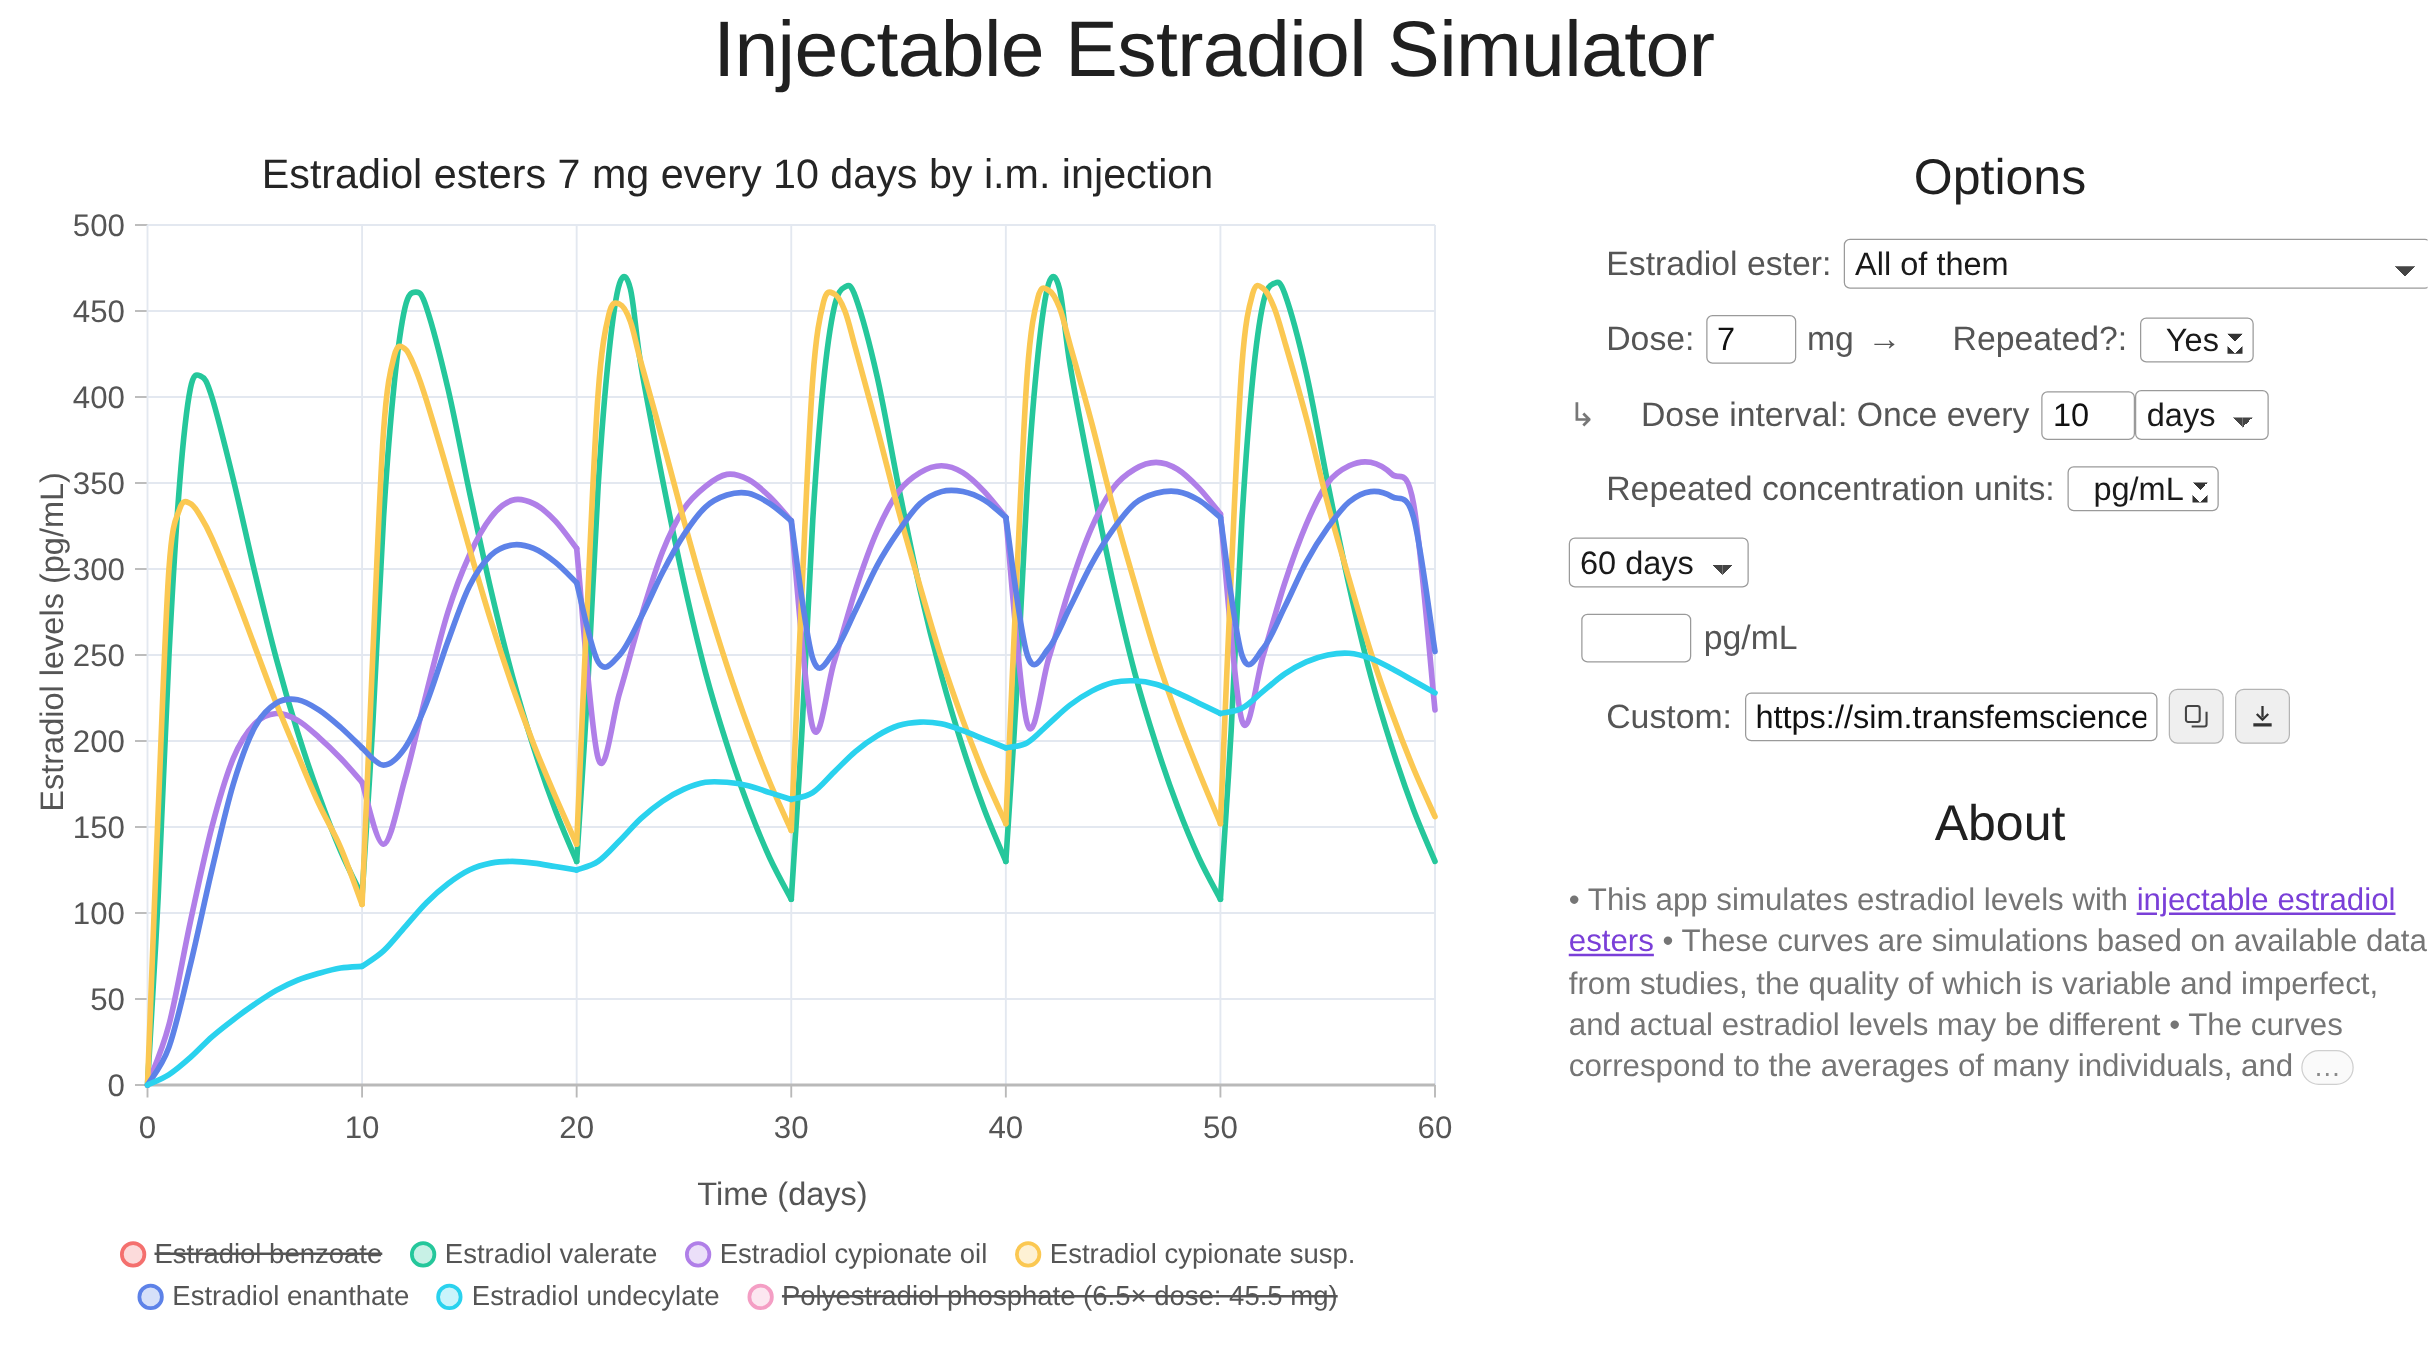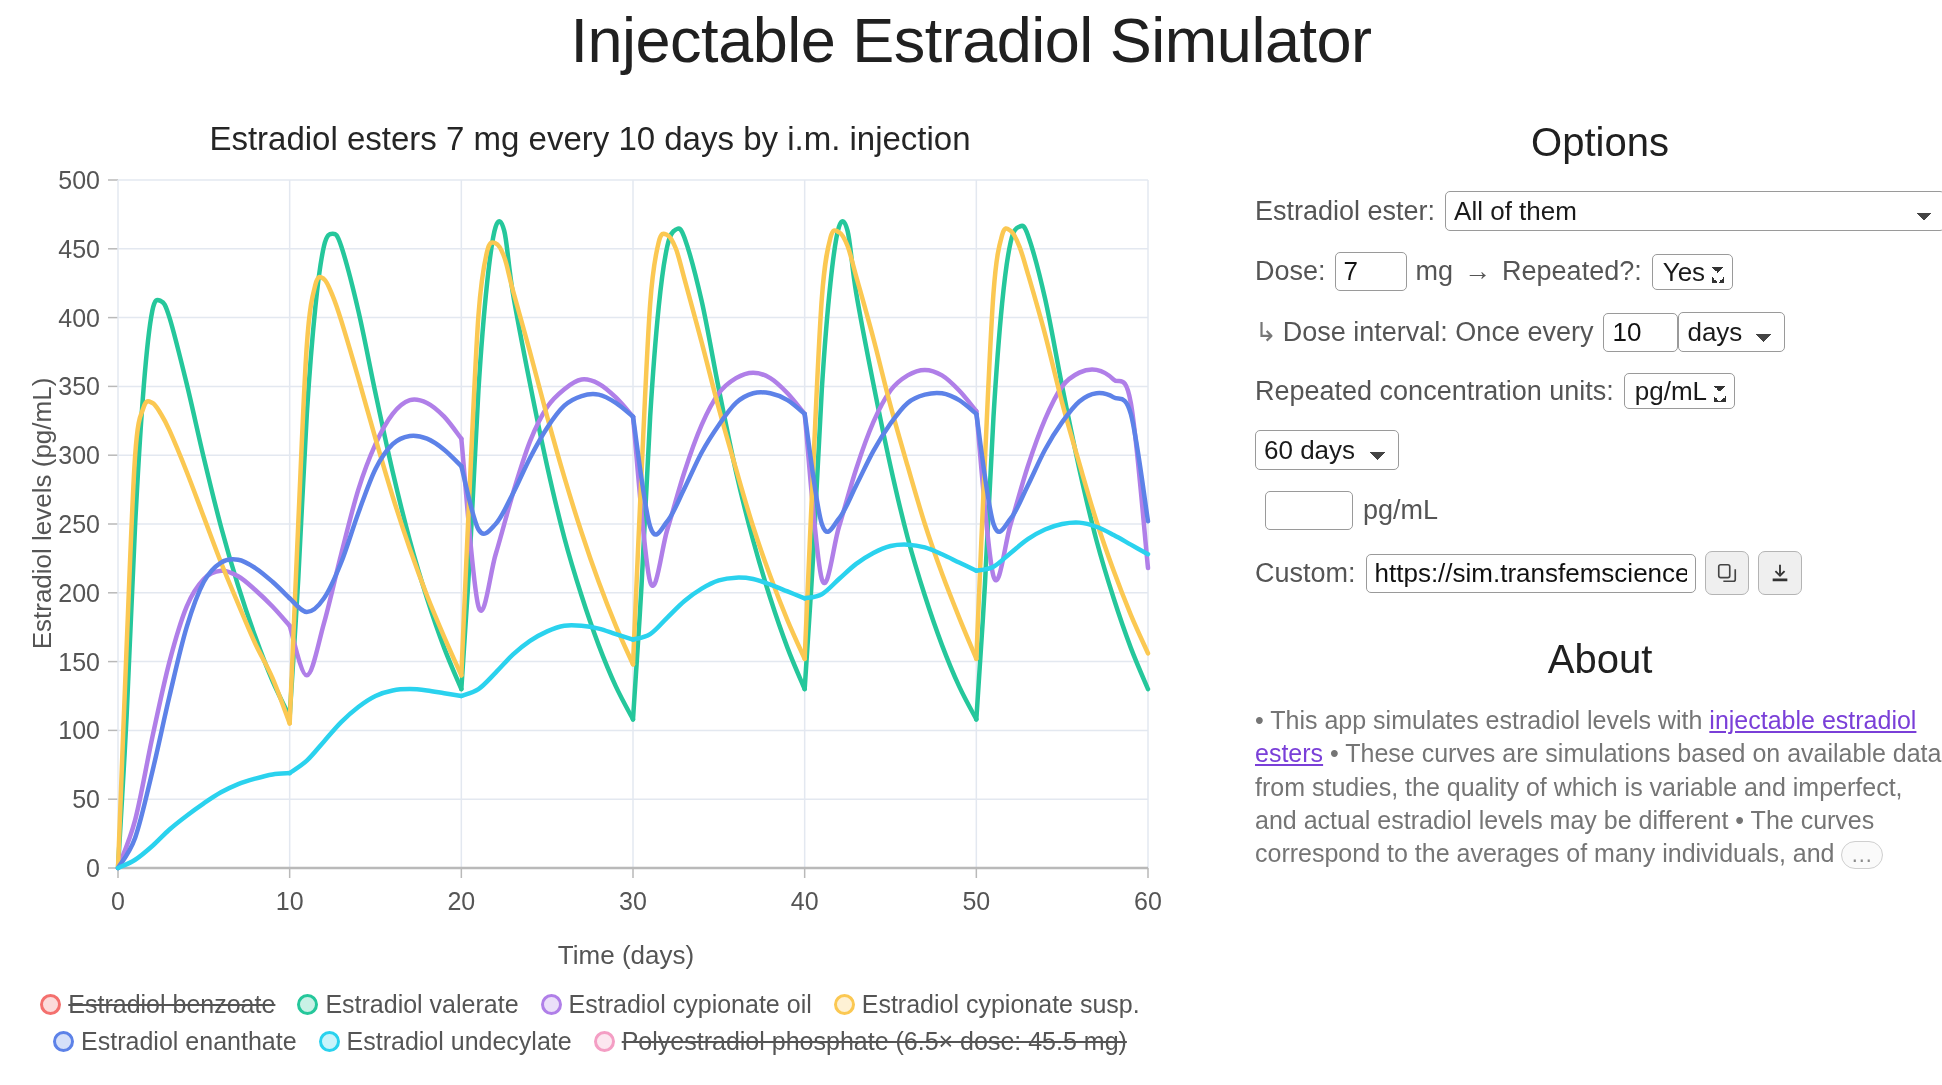--- a/index.html
+++ b/index.html
@@ -47,53 +47,53 @@
   .legend {
     position: absolute; left: 0; top: 870px; width: 1180px;
     display: flex; flex-direction: column; align-items: center; gap: 8px;
   }
   .legend-row { display: flex; align-items: center; justify-content: center; gap: 22px; }
   .legend-item { display: flex; align-items: center; gap: 7px; cursor: pointer; }
   .legend-dot {
     width: 21px; height: 21px; border-radius: 50%;
     border: 3px solid #999; background: #eee; flex: none;
   }
-  .legend-label { font-size: 25px; color: #555; white-space: nowrap; }
+  .legend-label { font-size: 22px; color: #555; white-space: nowrap; }
   .legend-item.off .legend-label { text-decoration: line-through; }
 
   
   .options-panel { position: absolute; left: 1255; top: 120px; width: 690px; }
   .panel-heading {
     text-align: center; font-size: 40px; font-weight: 400; color: #202020;
     margin: 0 0 26px 0;
   }
   .opt-row {
     display: flex; align-items: center; flex-wrap: nowrap;
     margin-bottom: 21px; font-size: 27px; color: #555;
   }
-  .opt-label { white-space: nowrap; }
+  .opt-label { white-space: nowrap; margin-left: 30px; }
   select.ui-select {
     font-family: "Liberation Sans", sans-serif;
     font-size: 26px; color: #1a1a1a;
     padding: 4px 8px;
     border: 1px solid #9a9a9a; border-radius: 5px;
     background: #fff;
     appearance: none; -webkit-appearance: none;
     background-image:
       linear-gradient(45deg, transparent 50%, #444 50%),
       linear-gradient(135deg, #444 50%, transparent 50%);
     background-position: calc(100% - 20px) 21px, calc(100% - 12px) 21px;
     background-size: 8px 8px, 8px 8px;
     background-repeat: no-repeat;
     padding-right: 42px;
   }
   select.tiny-select {
     font-family: "Liberation Sans", sans-serif;
     font-size: 26px; color: #1a1a1a;
-    padding: 2px 26px 2px 10px;
+    padding: 2px 26px 2px 20px;
     border: 1px solid #9a9a9a; border-radius: 5px; background: #fff;
     appearance: none; -webkit-appearance: none;
     background-image:
       linear-gradient(45deg, transparent 50%, #333 50%),
       linear-gradient(135deg, #333 50%, transparent 50%),
       linear-gradient(45deg, #333 50%, transparent 50%),
       linear-gradient(135deg, transparent 50%, #333 50%);
     background-position:
       calc(100% - 14px) 12px, calc(100% - 8px) 12px,
       calc(100% - 14px) 22px, calc(100% - 8px) 22px;

